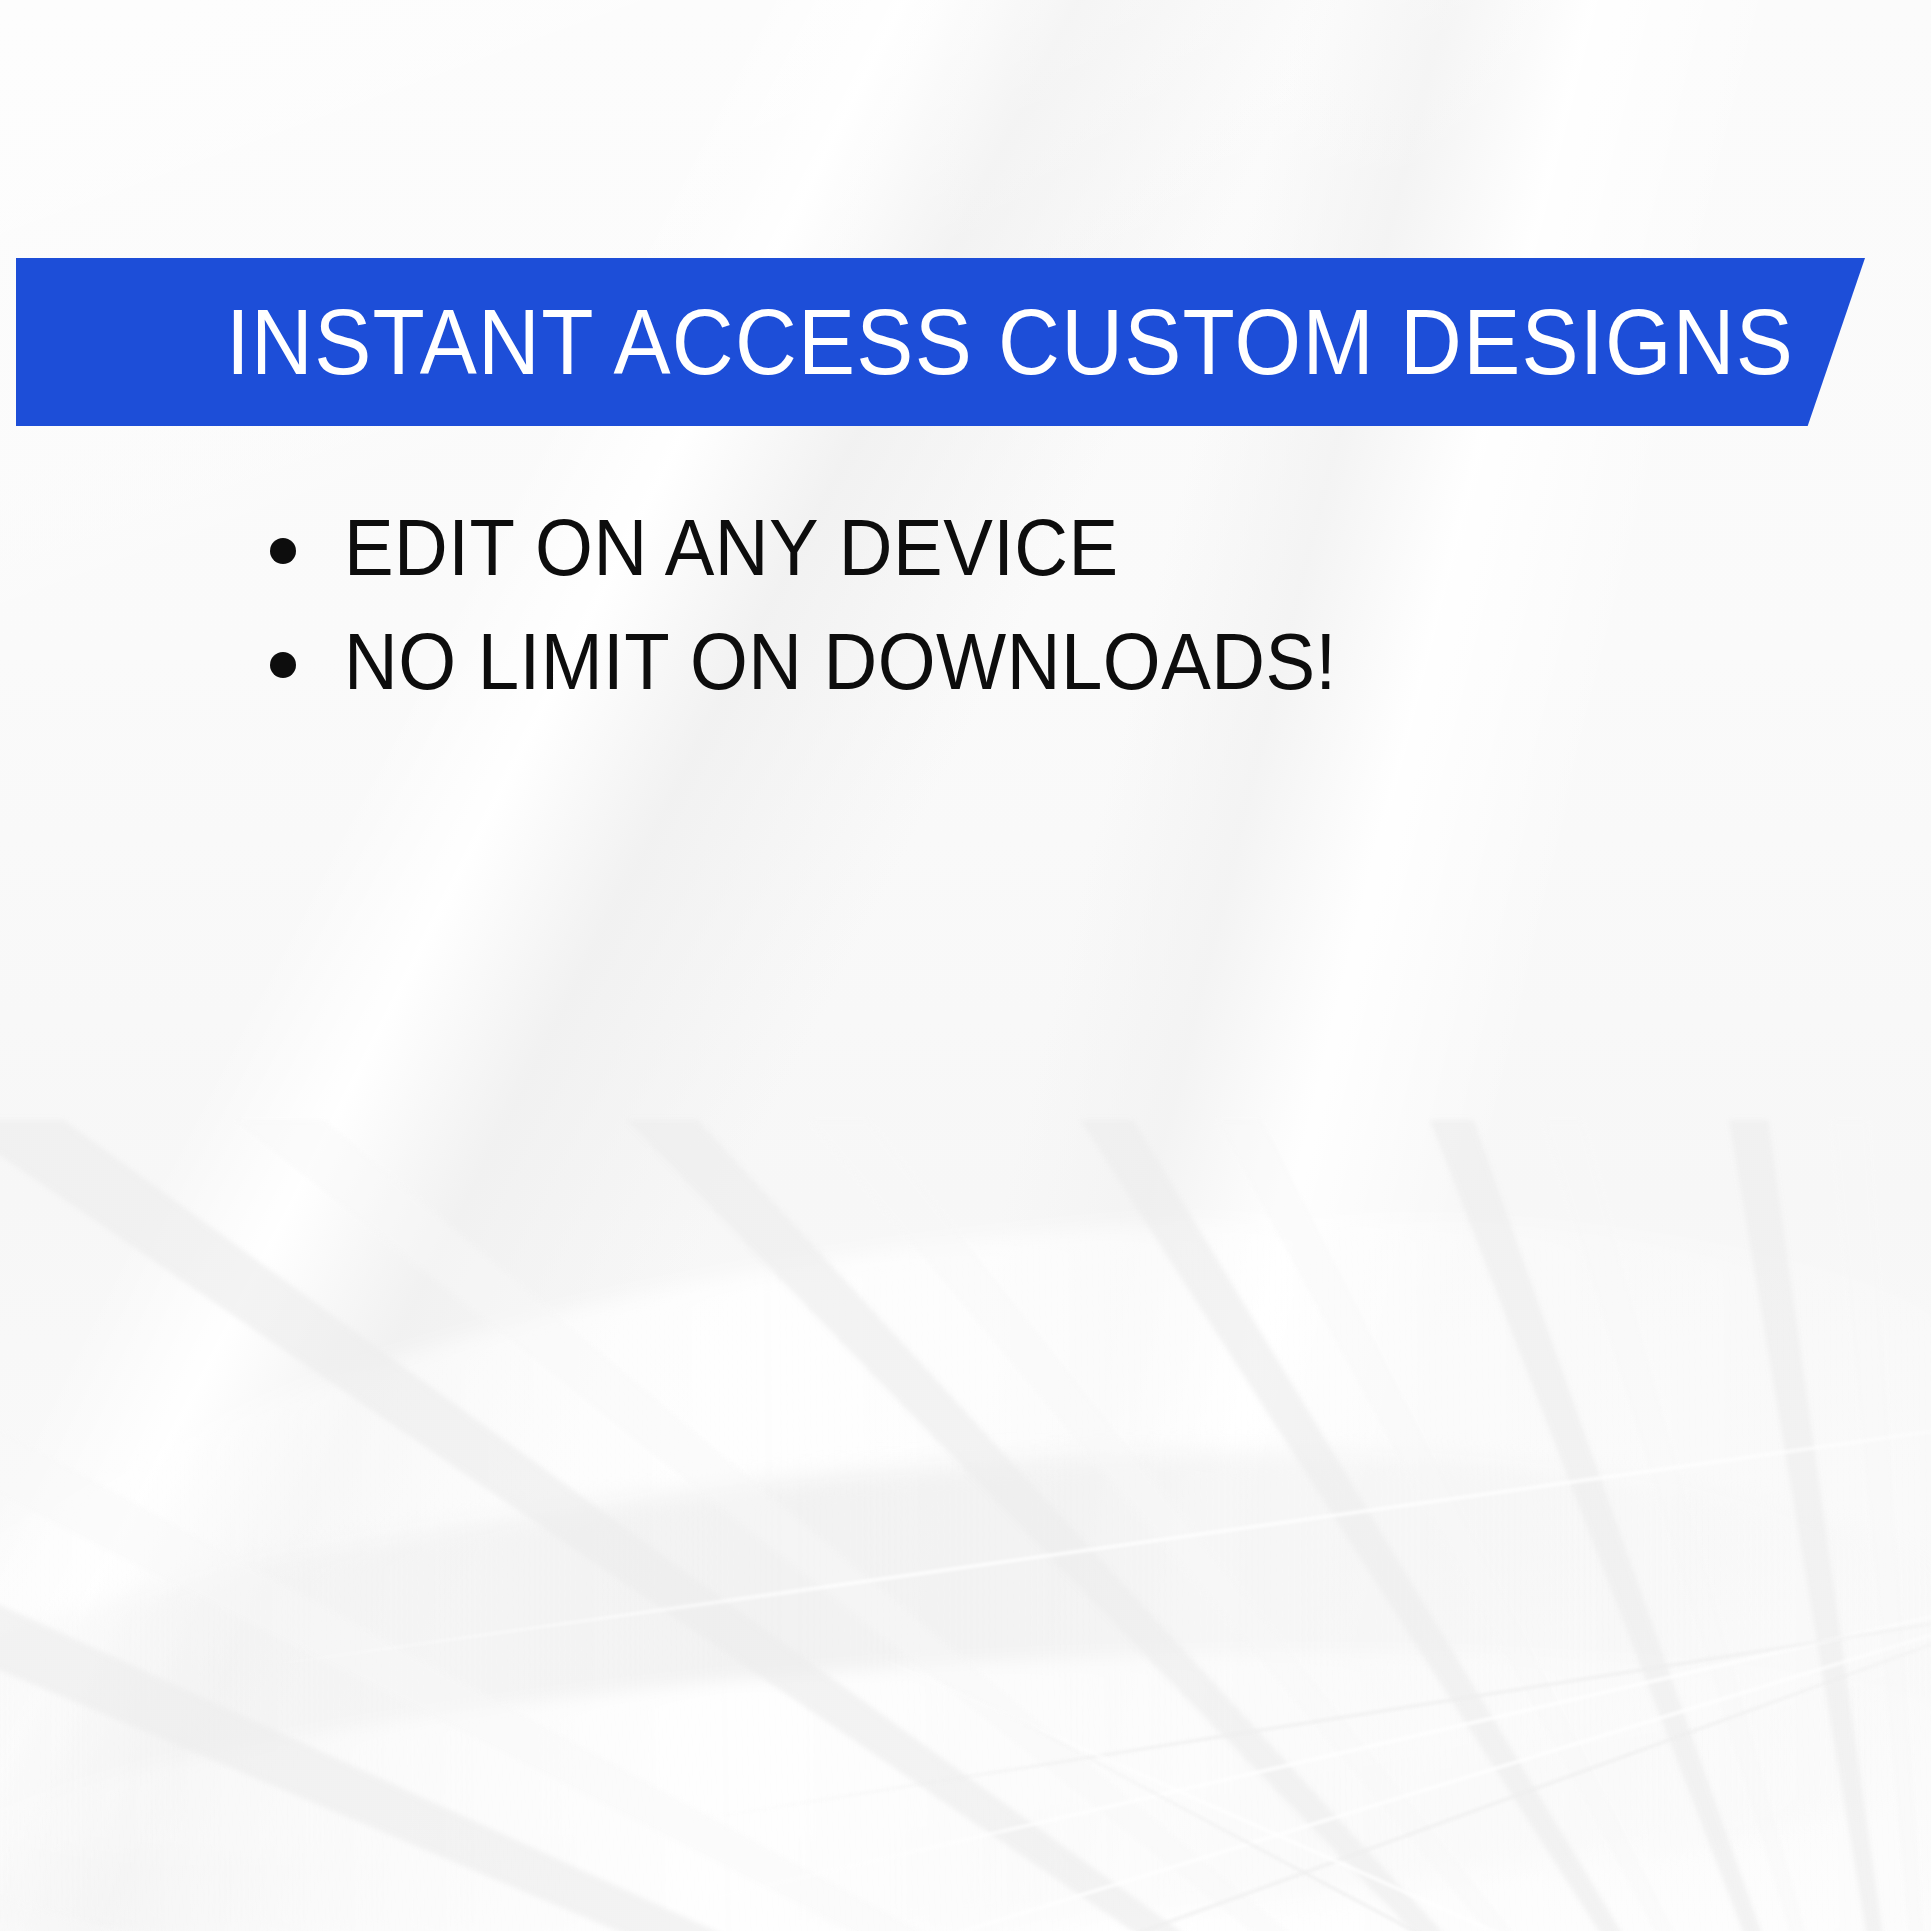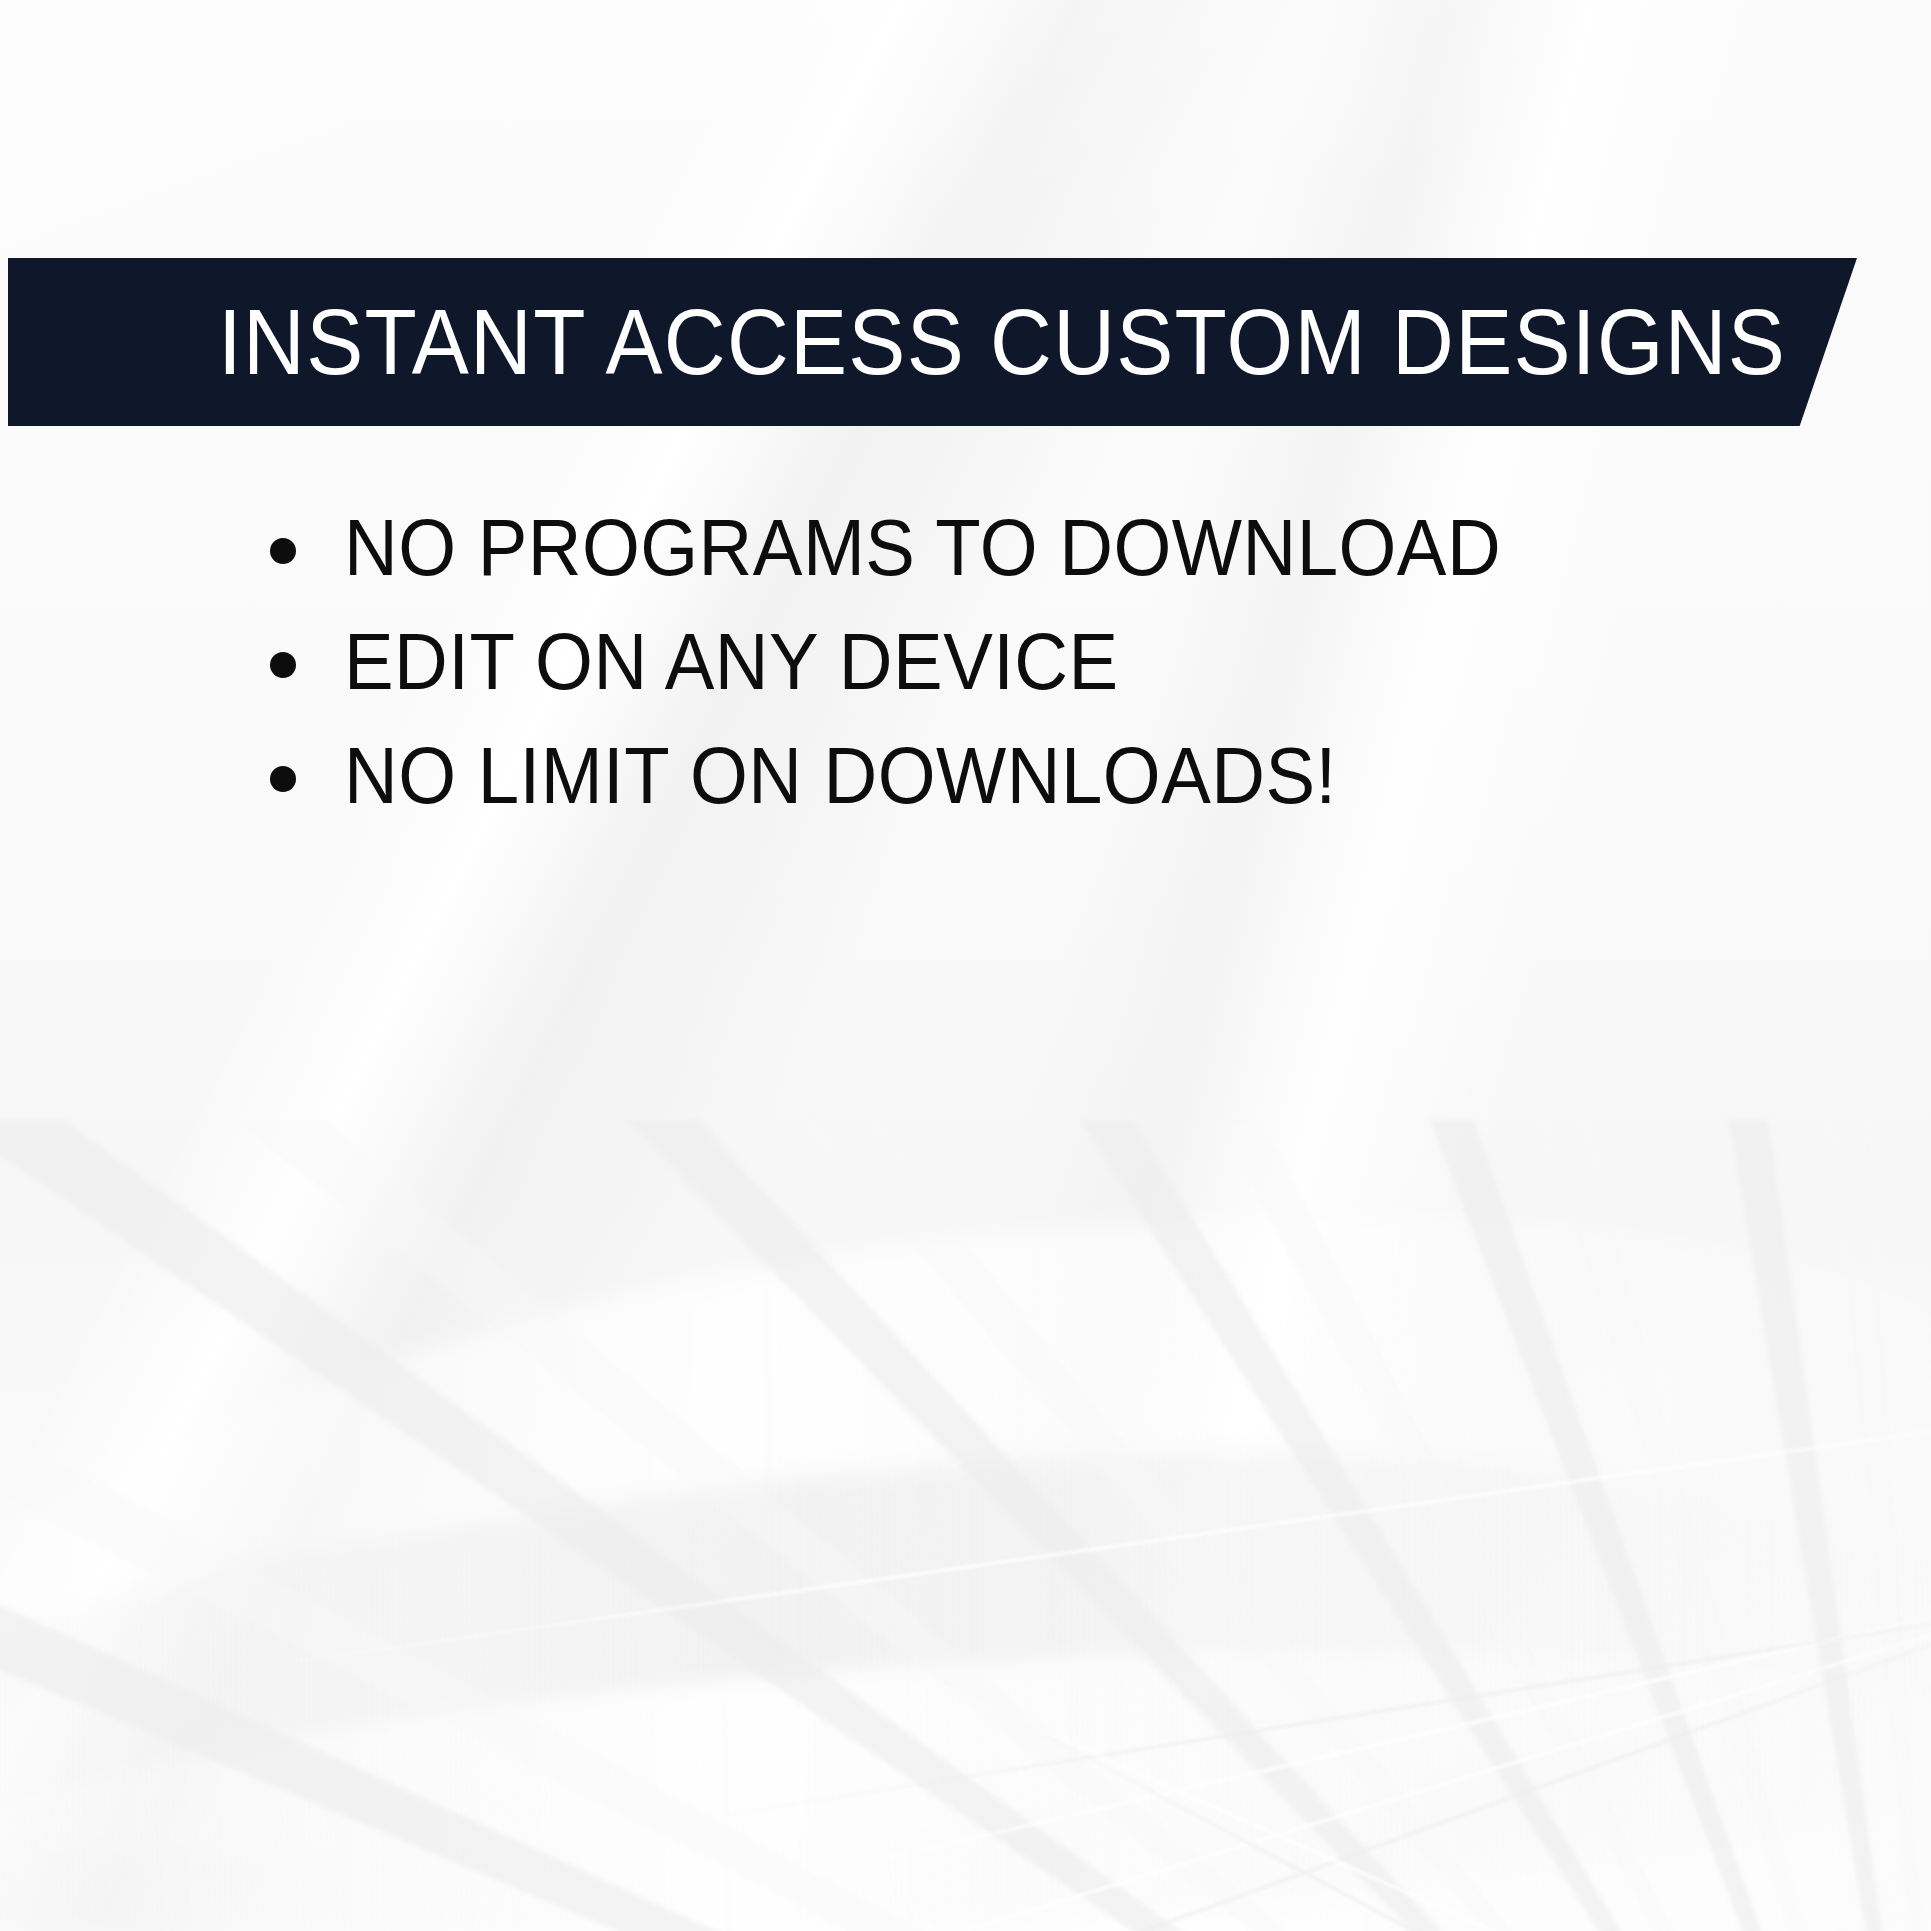--- a/index.html
+++ b/index.html
@@ -128,25 +128,25 @@
   .s6 { left:44%;  top:103%; width:70%;  transform:rotate(28deg);  }
   .s7 { left:10%;  top:79%;  width:110%; transform:rotate(-8deg);  }
 
   .bg-topwash {
     background:linear-gradient(160deg, rgba(255,255,255,0.55) 0%, rgba(255,255,255,0) 28%);
   }
 
   
   .banner {
     position:absolute;
-    left:8px;
+    left:16px;
     top:258px;
     width:1849px;
     height:168px;
-    background:#0f172a;
+    background:#1d4ed8;
     clip-path:polygon(0 0, 100% 0, 96.9% 100%, 0 100%);
     display:flex;
     align-items:center;
   }
 
   .banner-title {
     color:#ffffff;
     font-size:93px;
     line-height:1;
     letter-spacing:1.4px;
@@ -216,24 +216,20 @@
   <div class="bg-streak dark s6"></div>
   <div class="bg-streak s7"></div>
   <div class="bg-layer bg-topwash"></div>
 
   <div class="banner">
     <div class="banner-title">INSTANT ACCESS CUSTOM DESIGNS</div>
   </div>
 
   <ul class="features">
 
-    <li class="feature-item">
-      <span class="bullet-dot"></span>
-      <span class="feature-text">NO PROGRAMS TO DOWNLOAD</span>
-    </li>
 
 
 
     <li class="feature-item">
       <span class="bullet-dot"></span>
       <span class="feature-text">EDIT ON ANY DEVICE</span>
     </li>
 
 
 

